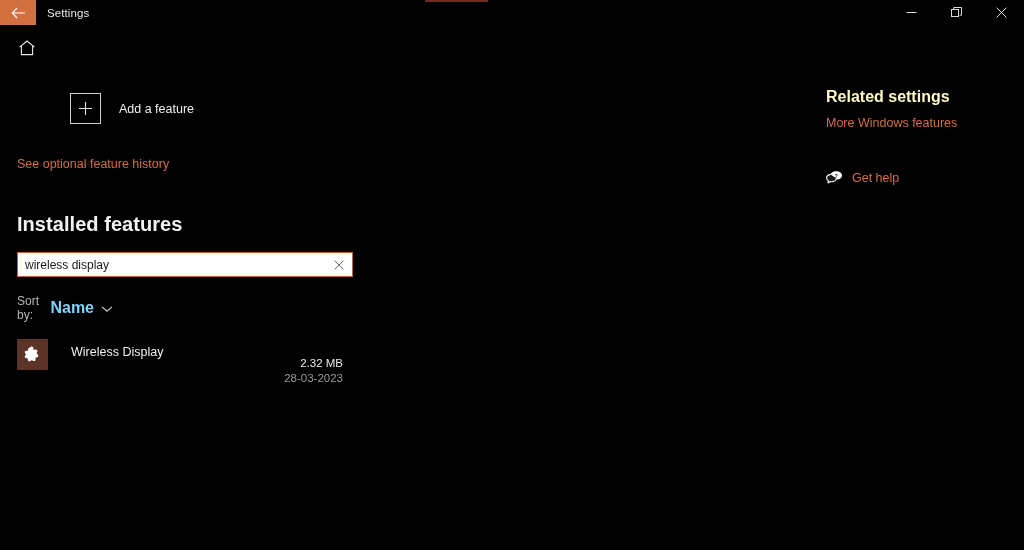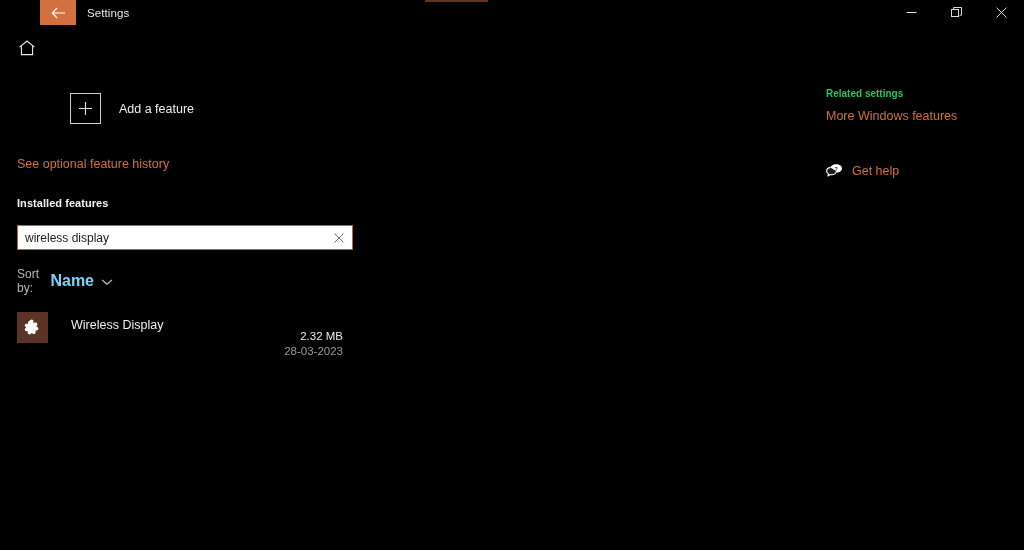--- a/index.html
+++ b/index.html
@@ -28,21 +28,20 @@
   }
 
   
   .titlebar {
     position: absolute;
     left: 0; top: 0;
     width: 1024px;
     height: 25px;
     display: flex;
     align-items: stretch;
-    padding-left: 40px;
   }
 
   .back-button {
     width: 36px;
     height: 25px;
     background: #d2703f;
     display: flex;
     align-items: center;
     justify-content: center;
     cursor: pointer;
@@ -128,22 +127,22 @@
     text-decoration: none;
     cursor: pointer;
   }
 
   .history-link {
     display: inline-block;
     margin-top: 33px;
   }
 
   .section-heading {
-    margin-top: 25px;
-    font-size: 11px;
+    margin-top: 41px;
+    font-size: 20px;
     font-weight: 600;
     color: #f2f2f2;
     letter-spacing: .05px;
   }
 
   
   .search-wrap {
     margin-top: 16px;
     width: 336px;
     height: 25px;
@@ -247,23 +246,23 @@
   }
 
   
   .rail {
     position: absolute;
     left: 826px;
     top: 88px;
     width: 185px;
   }
   .rail-heading {
-    font-size: 10px;
+    font-size: 16px;
     font-weight: 600;
-    color: #22c55e;
+    color: #fef9c3;
   }
   .rail-link {
     display: inline-block;
     margin-top: 10px;
     font-size: 12.5px;
   }
   .help-row {
     margin-top: 39px;
     display: flex;
     align-items: center;

